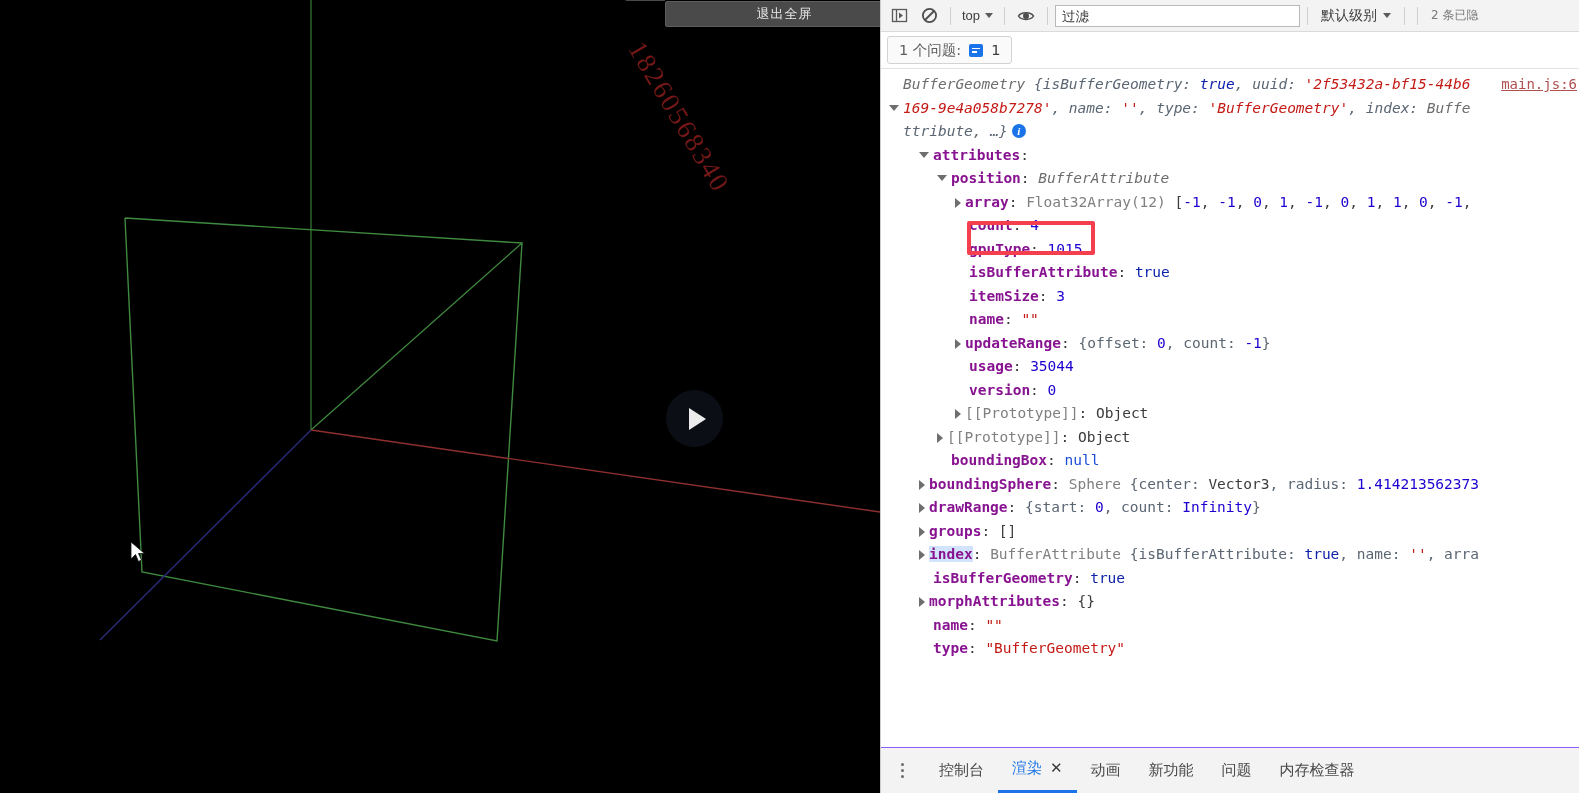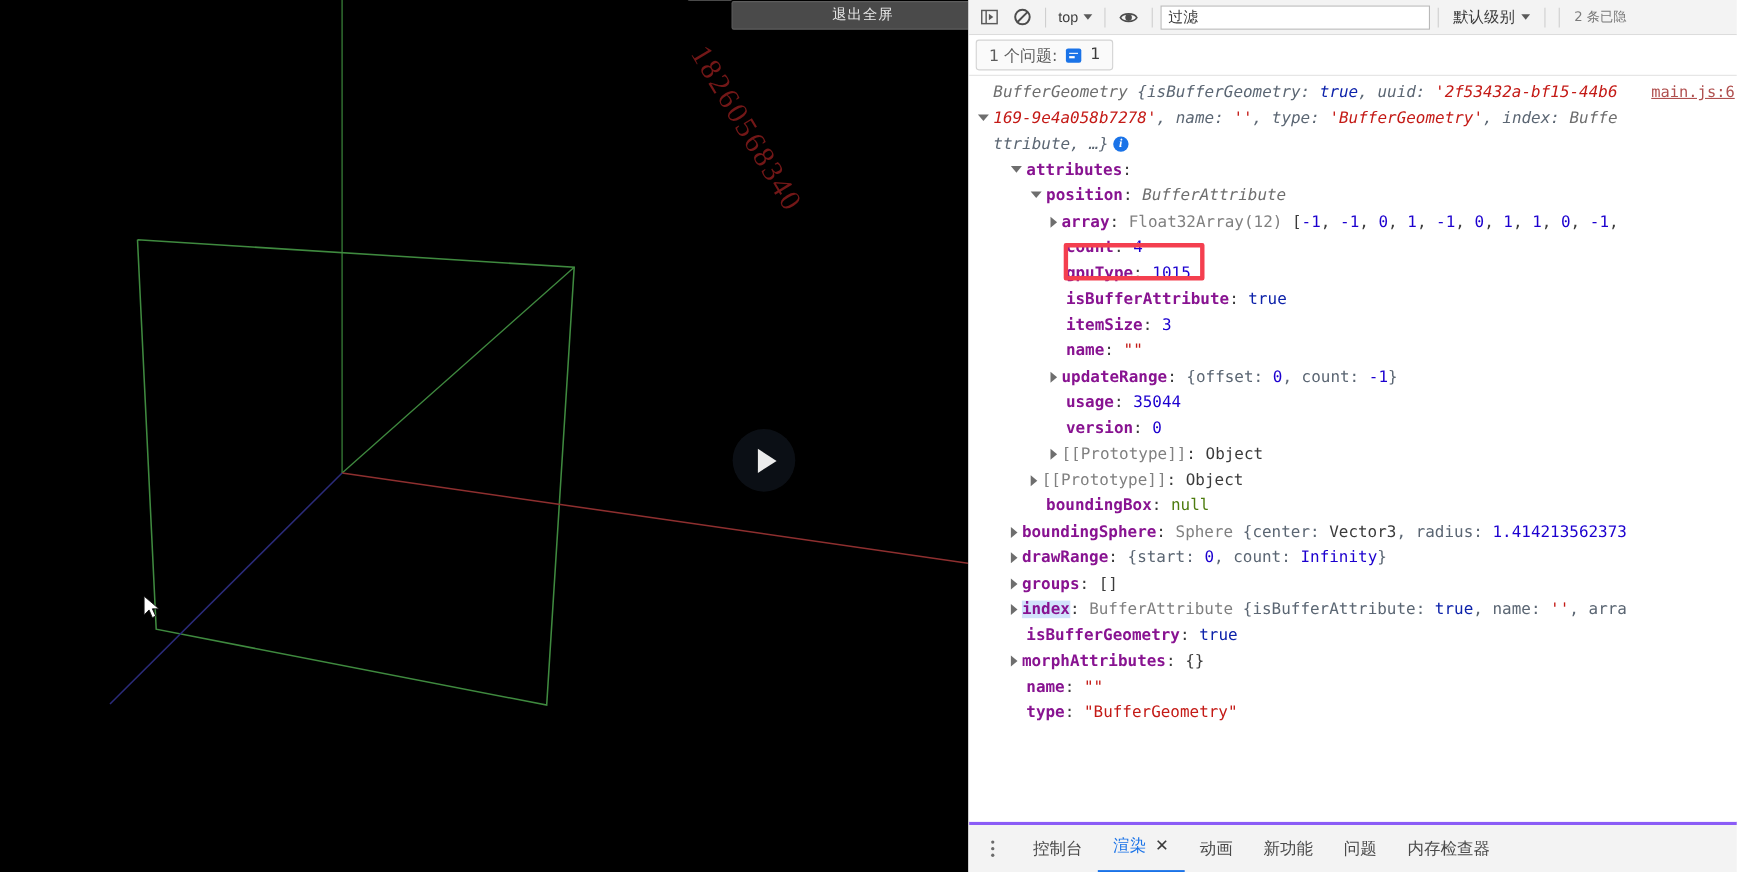--- a/index.html
+++ b/index.html
@@ -230,21 +230,21 @@
     top: 1px;
   }
   .k       { color: #881391; font-weight: bold; }
   .k-hl    { color: #881391; font-weight: bold; background: #d2e3fc; }
   .prop    { color: #5b6673; }
   .cls     { color: #6e6e6e; font-style: italic; }
   .italic  { font-style: italic; }
   .str     { color: #c41a16; }
   .num     { color: #1c00cf; }
   .bool    { color: #0d22aa; }
-  .nullv   { color: #4d7c0f; }
+  .nullv   { color: #1d4ed8; }
   .plain   { color: #3b3b3b; }
   .proto   { color: #808080; }
   .info-badge {
     display: inline-block;
     width: 14px; height: 14px;
     border-radius: 50%;
     background: #1a73e8;
     color: #fff;
     font-size: 11px;
     line-height: 14px;
@@ -261,21 +261,21 @@
     width: 128px; height: 34px;
     border: 4px solid #f43f4f;
     border-radius: 2px;
     pointer-events: none;
   }
 
   .panel-tabs {
     height: 46px;
     flex: 0 0 46px;
     background: #f3f3f3;
-    border-top: 3px solid #8b5cf6;
+    border-top: 1px solid #8b5cf6;
     display: flex;
     align-items: center;
     padding-left: 10px;
     gap: 2px;
   }
   .dots-v {
     width: 22px; height: 28px;
     display: flex; flex-direction: column;
     align-items: center; justify-content: center;
     gap: 3px;

